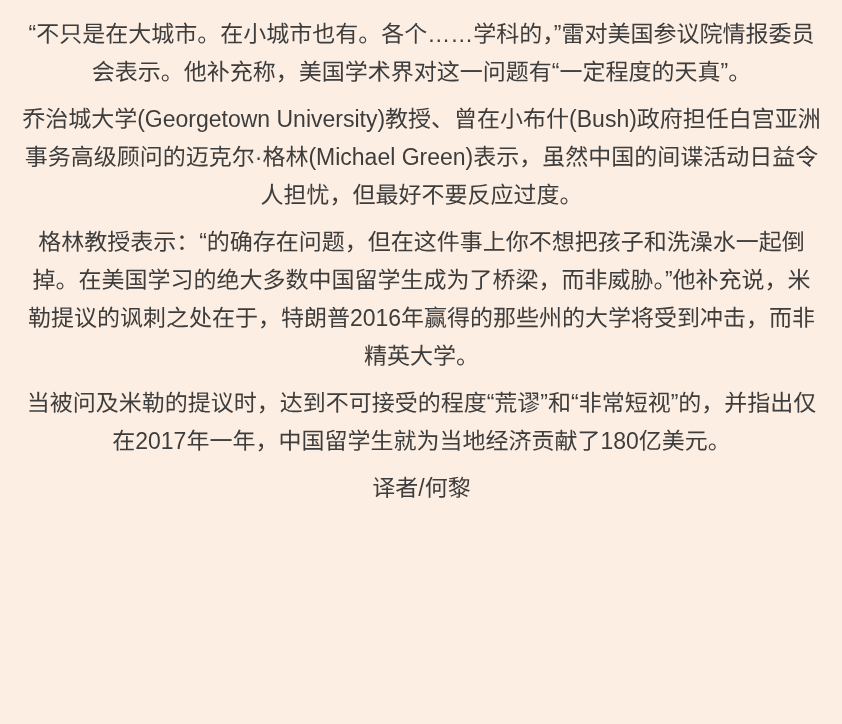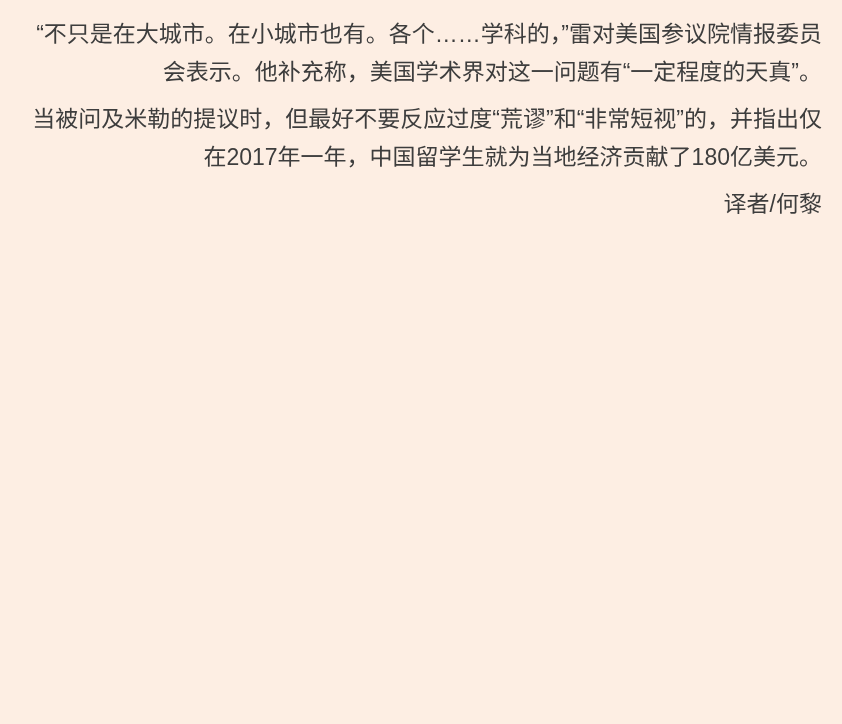--- a/index.html
+++ b/index.html
@@ -15,28 +15,30 @@
     box-sizing: border-box;
     background: #fdeee3;
     padding: 15px 20px 0 21px;
     overflow: hidden;
   }
   .para {
     margin: 0 0 9px 0;
     font-size: 23px;
     line-height: 38px;
     color: #3d3d3d;
-    text-align: right;
+    text-align: center;
     letter-spacing: 0;
     word-break: break-word;
   }
   .translator {
     margin-bottom: 0;
   }
 </style>
 </head>
 <body>
 
 <div class="page">
   <p class="para">“不只是在大城市。在小城市也有。各个……学科的，”雷对美国参议院情报委员会表示。他补充称，美国学术界对这一问题有“一定程度的天真”。</p>
-  <p class="para">当被问及米勒的提议时，但最好不要反应过度“荒谬”和“非常短视”的，并指出仅在2017年一年，中国留学生就为当地经济贡献了180亿美元。</p>
+  <p class="para">乔治城大学(Georgetown University)教授、曾在小布什(Bush)政府担任白宫亚洲事务高级顾问的迈克尔·格林(Michael Green)表示，虽然中国的间谍活动日益令人担忧，但最好不要反应过度。</p>
+  <p class="para">格林教授表示：“的确存在问题，但在这件事上你不想把孩子和洗澡水一起倒掉。在美国学习的绝大多数中国留学生成为了桥梁，而非威胁。”他补充说，米勒提议的讽刺之处在于，特朗普2016年赢得的那些州的大学将受到冲击，而非精英大学。</p>
+  <p class="para">当被问及米勒的提议时，达到不可接受的程度“荒谬”和“非常短视”的，并指出仅在2017年一年，中国留学生就为当地经济贡献了180亿美元。</p>
   <p class="para translator">译者/何黎</p>
 </div>
 
 </body></html>

